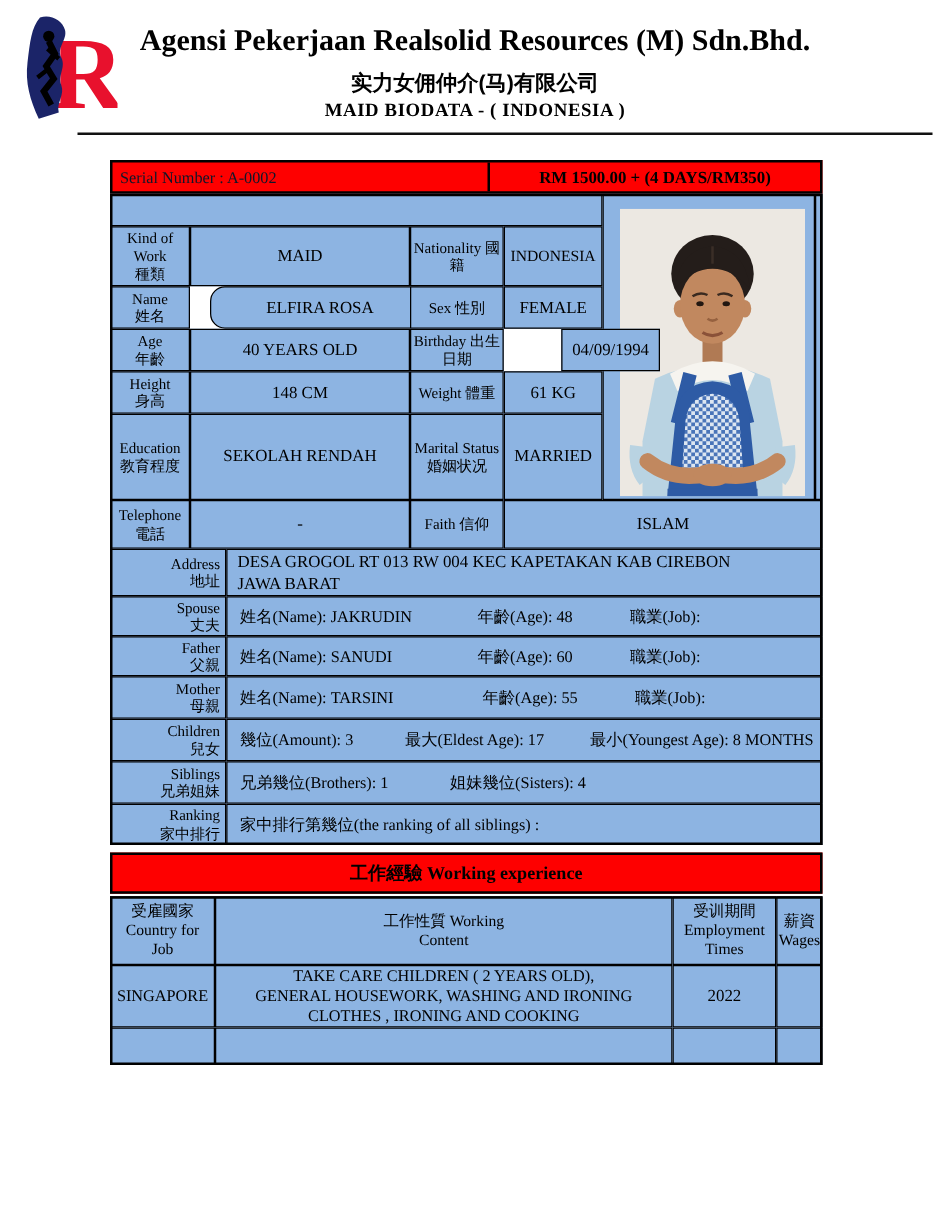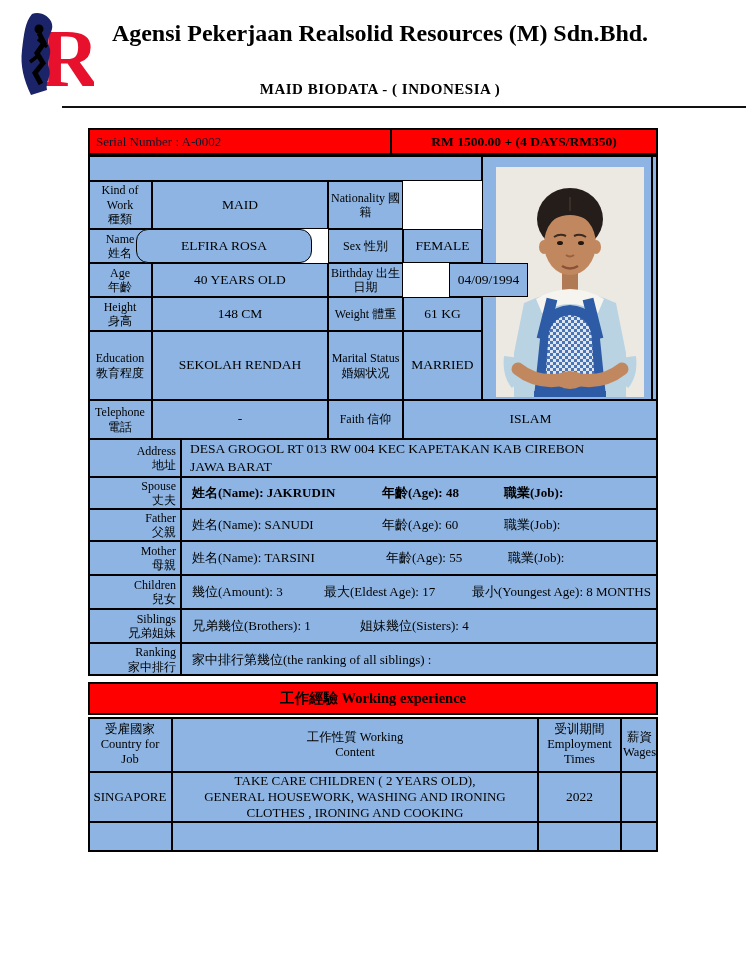--- a/index.html
+++ b/index.html
@@ -28,20 +28,21 @@
   <div class="abs" style="left:16px;top:10px;width:78px;height:88px;">
     <svg width="78" height="88" viewBox="0 0 78 88">
       <text x="24" y="76" font-size="82" font-family="'Liberation Serif',serif" font-weight="bold" fill="#E8112D">R</text>
       <path d="M16,4 C24,1 34,6 36,14 C38,22 29,28 33,36 C37,44 30,50 33,58 C36,66 29,72 31,80 L15,85 C8,70 4,56 6,40 C8,24 9,12 16,4 Z" fill="#1B2468"></path>
       <circle cx="23" cy="19" r="4.5" fill="#000"></circle>
       <path d="M23,23 L28,33 L21,43 L27,53 L19,63 L25,74" stroke="#000" stroke-width="5" fill="none"></path>
       <path d="M22,29 L31,37 M23,45 L14,52" stroke="#000" stroke-width="3.5" fill="none"></path>
     </svg>
   </div>
   <div class="abs title1" style="left:100px;top:20px;width:560px;">Agensi Pekerjaan Realsolid Resources (M) Sdn.Bhd.</div>
+  <div class="abs title2" style="left:100px;top:55px;width:560px;">实力女佣仲介(马)有限公司</div>
   <div class="abs title3" style="left:100px;top:81px;width:560px;">MAID BIODATA - ( INDONESIA )</div>
   <div class="abs" style="left:62px;top:106px;width:684px;border-top:2px solid #111;"></div>
 
   <div class="abs redbar" style="left:88px;top:128px;width:570px;height:27px;">
     <div style="flex:0 0 302px;border-right:2px solid #000;height:100%;display:flex;align-items:center;padding-left:6px;box-sizing:border-box;">
       <span style="color:#0f172a;font-size:13px;">Serial Number : A-0002</span>
     </div>
     <div style="flex:1;height:100%;display:flex;align-items:center;justify-content:center;">
       <span style="color:#000;font-weight:bold;font-size:13.5px;">RM 1500.00 + (4 DAYS/RM350)</span>
     </div>
@@ -91,28 +92,29 @@
   <div class="cell lbl stack" style="left:88px;top:181px;width:64px;height:48px;">
     <div>
         <span>Kind of Work</span>
         <span>種類</span>
       </div>
   </div>
   <div class="cell val" style="left:152px;top:181px;width:176px;height:48px;">MAID</div>
   <div class="cell lbl" style="left:328px;top:181px;width:75px;height:48px;">
     <div><span>Nationality</span> <span>國籍</span></div>
   </div>
+  <div class="cell val" style="left:403px;top:181px;width:79px;height:48px;font-size:12.5px;">INDONESIA</div>
 
   <div class="cell lbl stack" style="left:88px;top:229px;width:64px;height:34px;">
     <div>
         <span>Name</span>
         <span>姓名</span>
       </div>
   </div>
-  <div class="cell val" style="left:136px;top:229px;width:176px;height:34px;border-radius:12px;">ELFIRA ROSA</div>
+  <div class="cell val" style="left:168px;top:229px;width:176px;height:34px;border-radius:12px;">ELFIRA ROSA</div>
   <div class="cell lbl" style="left:328px;top:229px;width:75px;height:34px;">Sex 性別</div>
   <div class="cell val" style="left:403px;top:229px;width:79px;height:34px;">FEMALE</div>
 
   <div class="cell lbl stack" style="left:88px;top:263px;width:64px;height:34px;">
     <div>
         <span>Age</span>
         <span>年齡</span>
       </div>
   </div>
   <div class="cell val" style="left:152px;top:263px;width:176px;height:34px;">40 YEARS OLD</div>
@@ -166,21 +168,21 @@
   <div class="cell fam" style="left:181px;top:439px;width:477px;height:38px;">
     <span style="left:8px;white-space:normal;width:430px;font-size:13.5px;line-height:1.3;">DESA GROGOL RT 013 RW 004 KEC KAPETAKAN KAB CIREBON JAWA BARAT</span>
   </div>
 
   <div class="cell rlbl stack" style="left:88px;top:477px;width:93px;height:32px;">
     <div>
         <span>Spouse</span>
         <span>丈夫</span>
       </div>
   </div>
-  <div class="cell fam" style="left:181px;top:477px;width:477px;height:32px;font-weight:bold;">
+  <div class="cell fam" style="left:181px;top:477px;width:477px;height:32px;">
     <span style="left:10px;">姓名(Name): JAKRUDIN</span>
     <span style="left:200px;">年齡(Age): 48</span>
     <span style="left:322px;">職業(Job):</span>
   </div>
 
   <div class="cell rlbl stack" style="left:88px;top:509px;width:93px;height:32px;">
     <div>
         <span>Father</span>
         <span>父親</span>
       </div>

